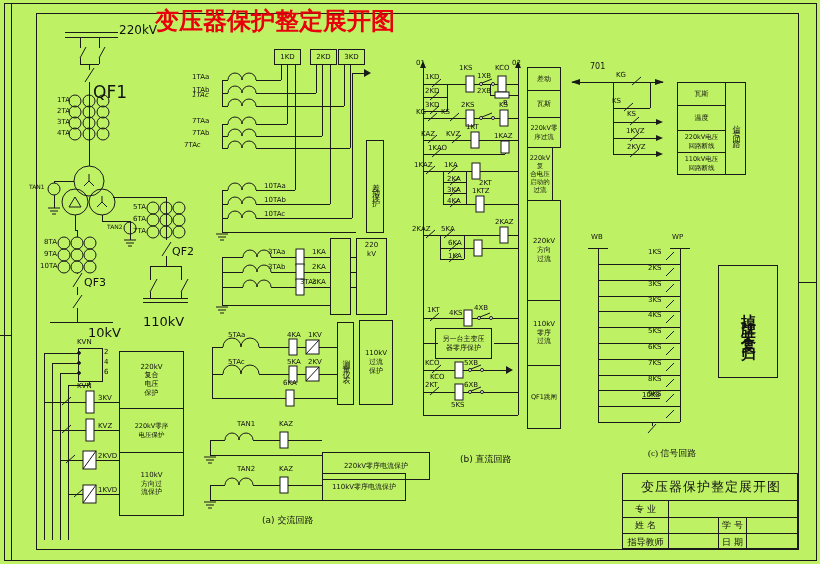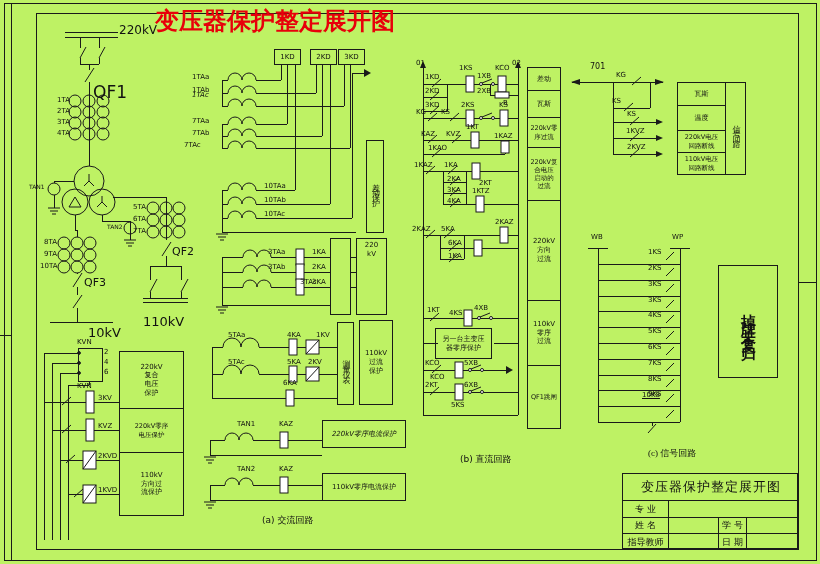--- a/index.html
+++ b/index.html
@@ -227,21 +227,21 @@
       <span class="lb" style="left: 264px; top: 197px;">10TAb</span>
       <span class="lb" style="left: 264px; top: 211px;">10TAc</span>
       <span class="lb" style="left: 268px; top: 249px;">3TAa</span>
       <span class="lb" style="left: 312px; top: 249px;">1KA</span>
       <span class="lb" style="left: 268px; top: 264px;">3TAb</span>
       <span class="lb" style="left: 312px; top: 264px;">2KA</span>
       <span class="lb" style="left: 268px; top: 279px; padding-left: 32px;">3TAc</span>
       <span class="lb" style="left: 312px; top: 279px;">3KA</span>
       <span class="lb" style="left: 228px; top: 332px;">5TAa</span>
       <span class="lb" style="left: 287px; top: 332px;">4KA</span>
-      <span class="lb" style="left: 308px; top: 332px; margin-left: 8px;">1KV</span>
+      <span class="lb" style="left: 308px; top: 332px;">1KV</span>
       <span class="lb" style="left: 228px; top: 359px;">5TAc</span>
       <span class="lb" style="left: 287px; top: 359px;">5KA</span>
       <span class="lb" style="left: 308px; top: 359px;">2KV</span>
       <span class="lb" style="left: 283px; top: 380px;">6KA</span>
       <span class="lb" style="left: 237px; top: 421px;">TAN1</span>
       <span class="lb" style="left: 279px; top: 421px;">KAZ</span>
       <span class="lb" style="left: 237px; top: 466px;">TAN2</span>
       <span class="lb" style="left: 279px; top: 466px;">KAZ</span>
       <span class="lb" style="left: 262px; top: 516px; font-size: 9px;">(a) 交流回路</span>
       <span class="lb" style="left: 416px; top: 60px;">01</span>
@@ -311,29 +311,29 @@
       <div class="panel f7" style="left: 310px; top: 49px; width: 27px; height: 16px;">2KD</div>
       <div class="panel f7" style="left: 338px; top: 49px; width: 27px; height: 16px;">3KD</div>
       <div class="panel v" style="left: 366px; top: 140px; width: 18px; height: 93px;">差动保护</div>
       <div class="panel" style="left: 330px; top: 238px; width: 21px; height: 77px;"></div>
       <div class="panel top f7" style="left: 356px; top: 238px; width: 31px; height: 77px;">220
 kV</div>
       <div class="panel v" style="left: 337px; top: 322px; width: 17px; height: 83px;">测量仪表</div>
       <div class="panel f7" style="left: 359px; top: 320px; width: 34px; height: 85px;">110kV
 过流
 保护</div>
-      <div class="panel f7" style="left: 322px; top: 420px; width: 84px; height: 28px; font-style: italic;">220kV零序电流保护</div>
+      <div class="panel f7" style="left: 322px; top: 452px; width: 108px; height: 28px;">220kV零序电流保护</div>
       <div class="panel f7" style="left: 322px; top: 473px; width: 84px; height: 28px;">110kV零序电流保护</div>
       <div class="panel f7" style="left: 435px; top: 328px; width: 57px; height: 31px;">另一台主变压
 器零序保护</div>
       <div class="panel f7" style="left: 527px; top: 67px; width: 34px; height: 24px;">差动</div>
       <div class="panel f7" style="left: 527px; top: 90px; width: 34px; height: 28px;">瓦斯</div>
       <div class="panel f65" style="left: 527px; top: 117px; width: 34px; height: 31px;">220kV零
 序过流</div>
-      <div class="panel f65" style="left: 527px; top: 147px; width: 34px; height: 54px;">220kV复
+      <div class="panel f65" style="left: 527px; top: 147px; width: 26px; height: 54px;">220kV复
 合电压
 启动的
 过流</div>
       <div class="panel f7" style="left: 527px; top: 200px; width: 34px; height: 101px;">220kV
 方向
 过流</div>
       <div class="panel f7" style="left: 527px; top: 300px; width: 34px; height: 66px;">110kV
 零序
 过流</div>
       <div class="panel f65" style="left: 527px; top: 365px; width: 34px; height: 64px;">QF1跳闸</div>

